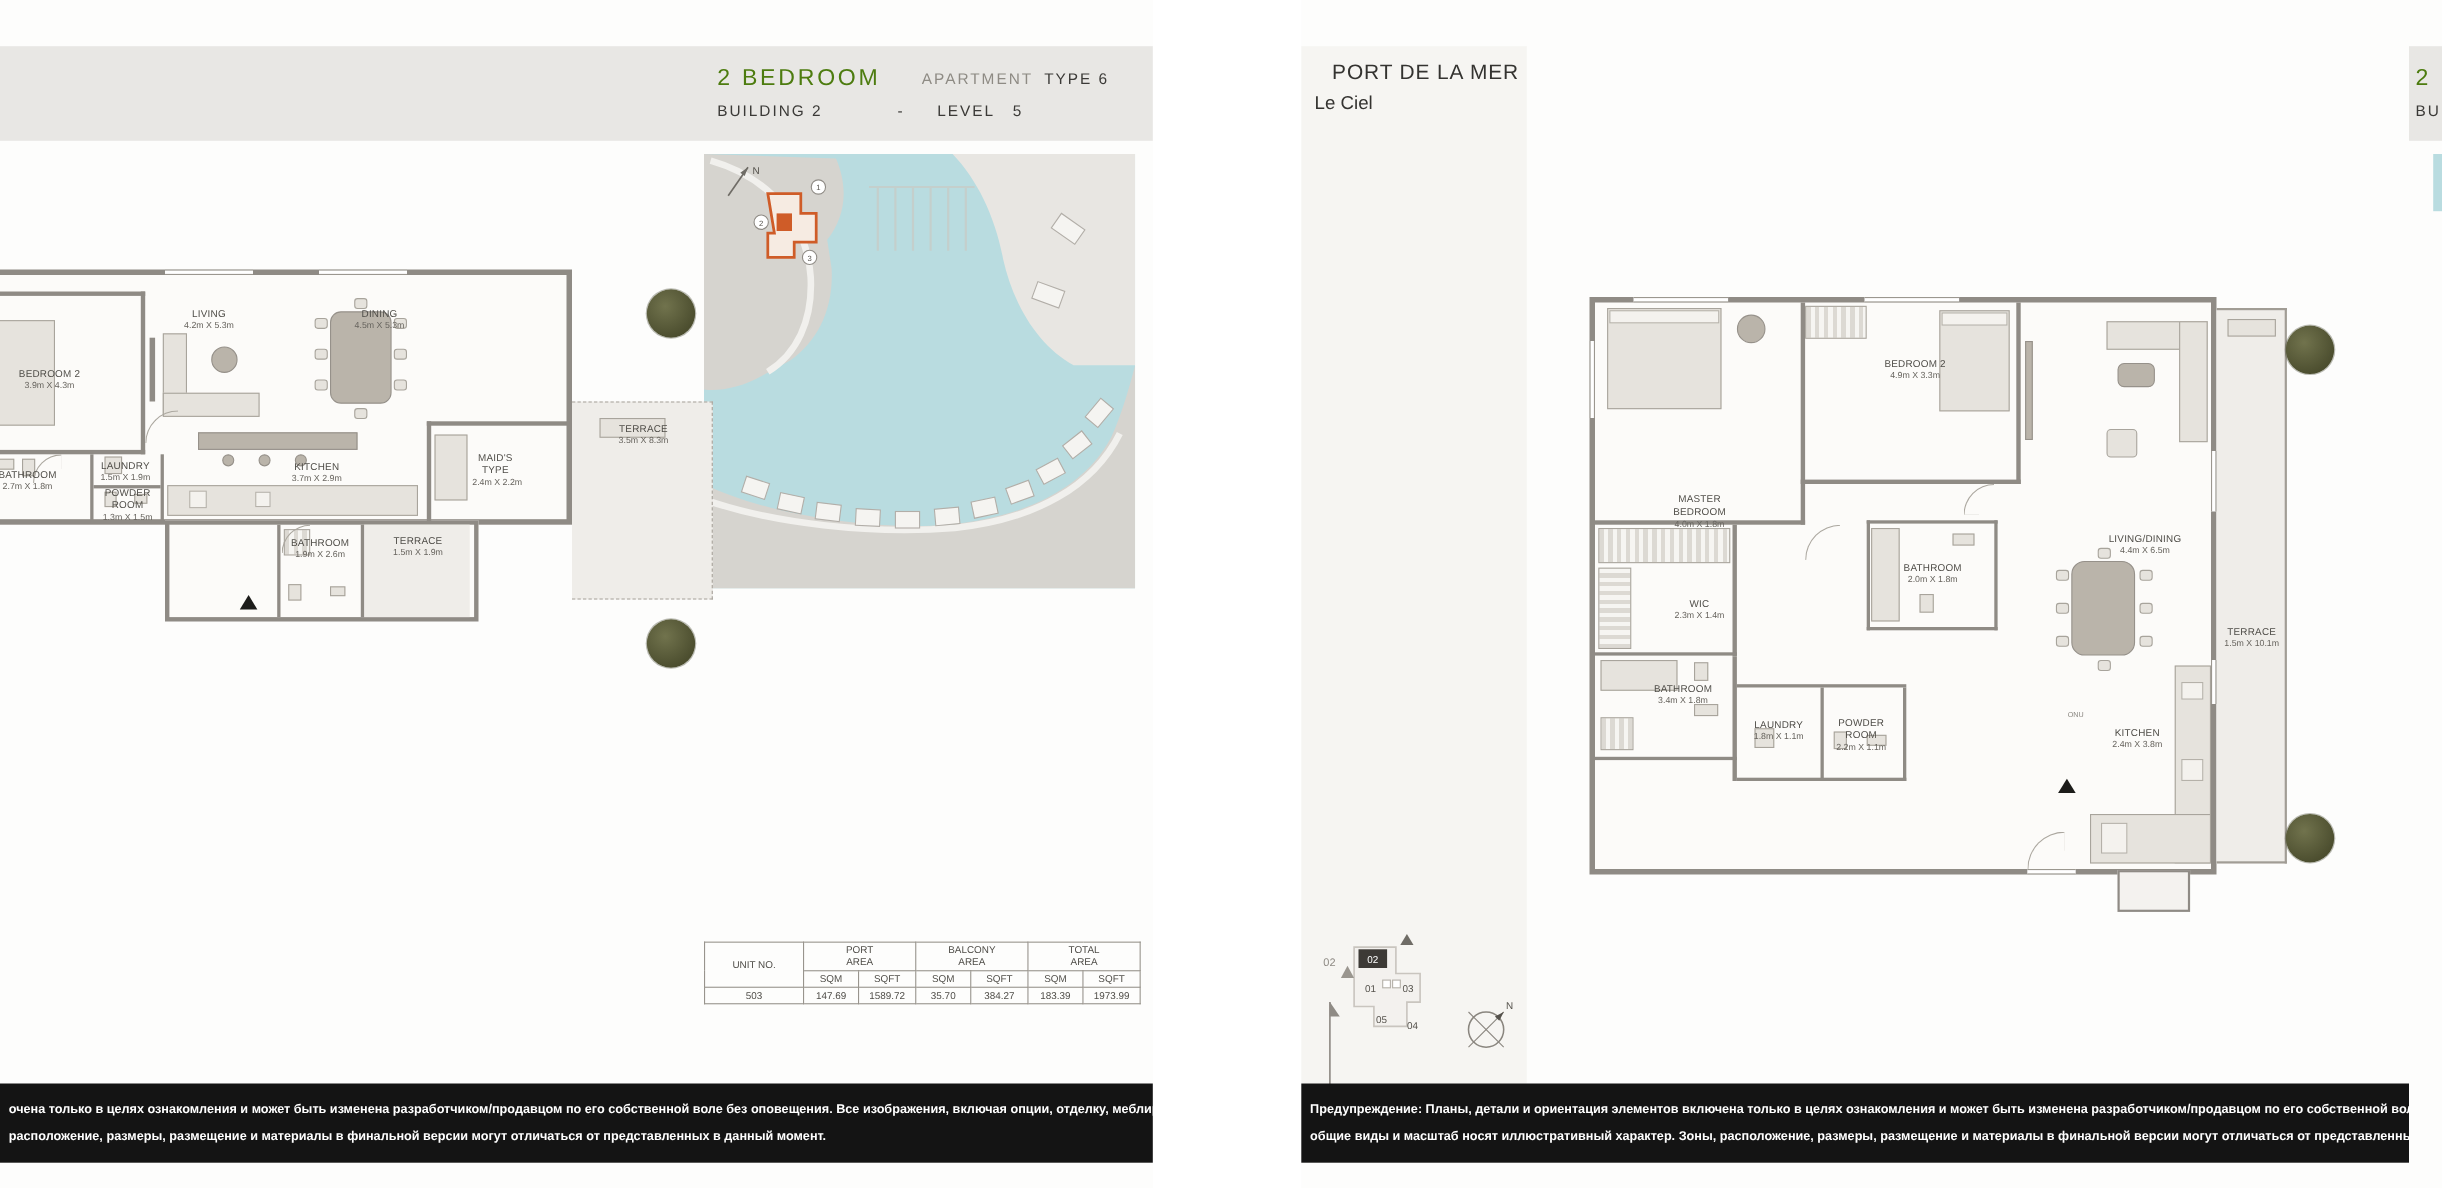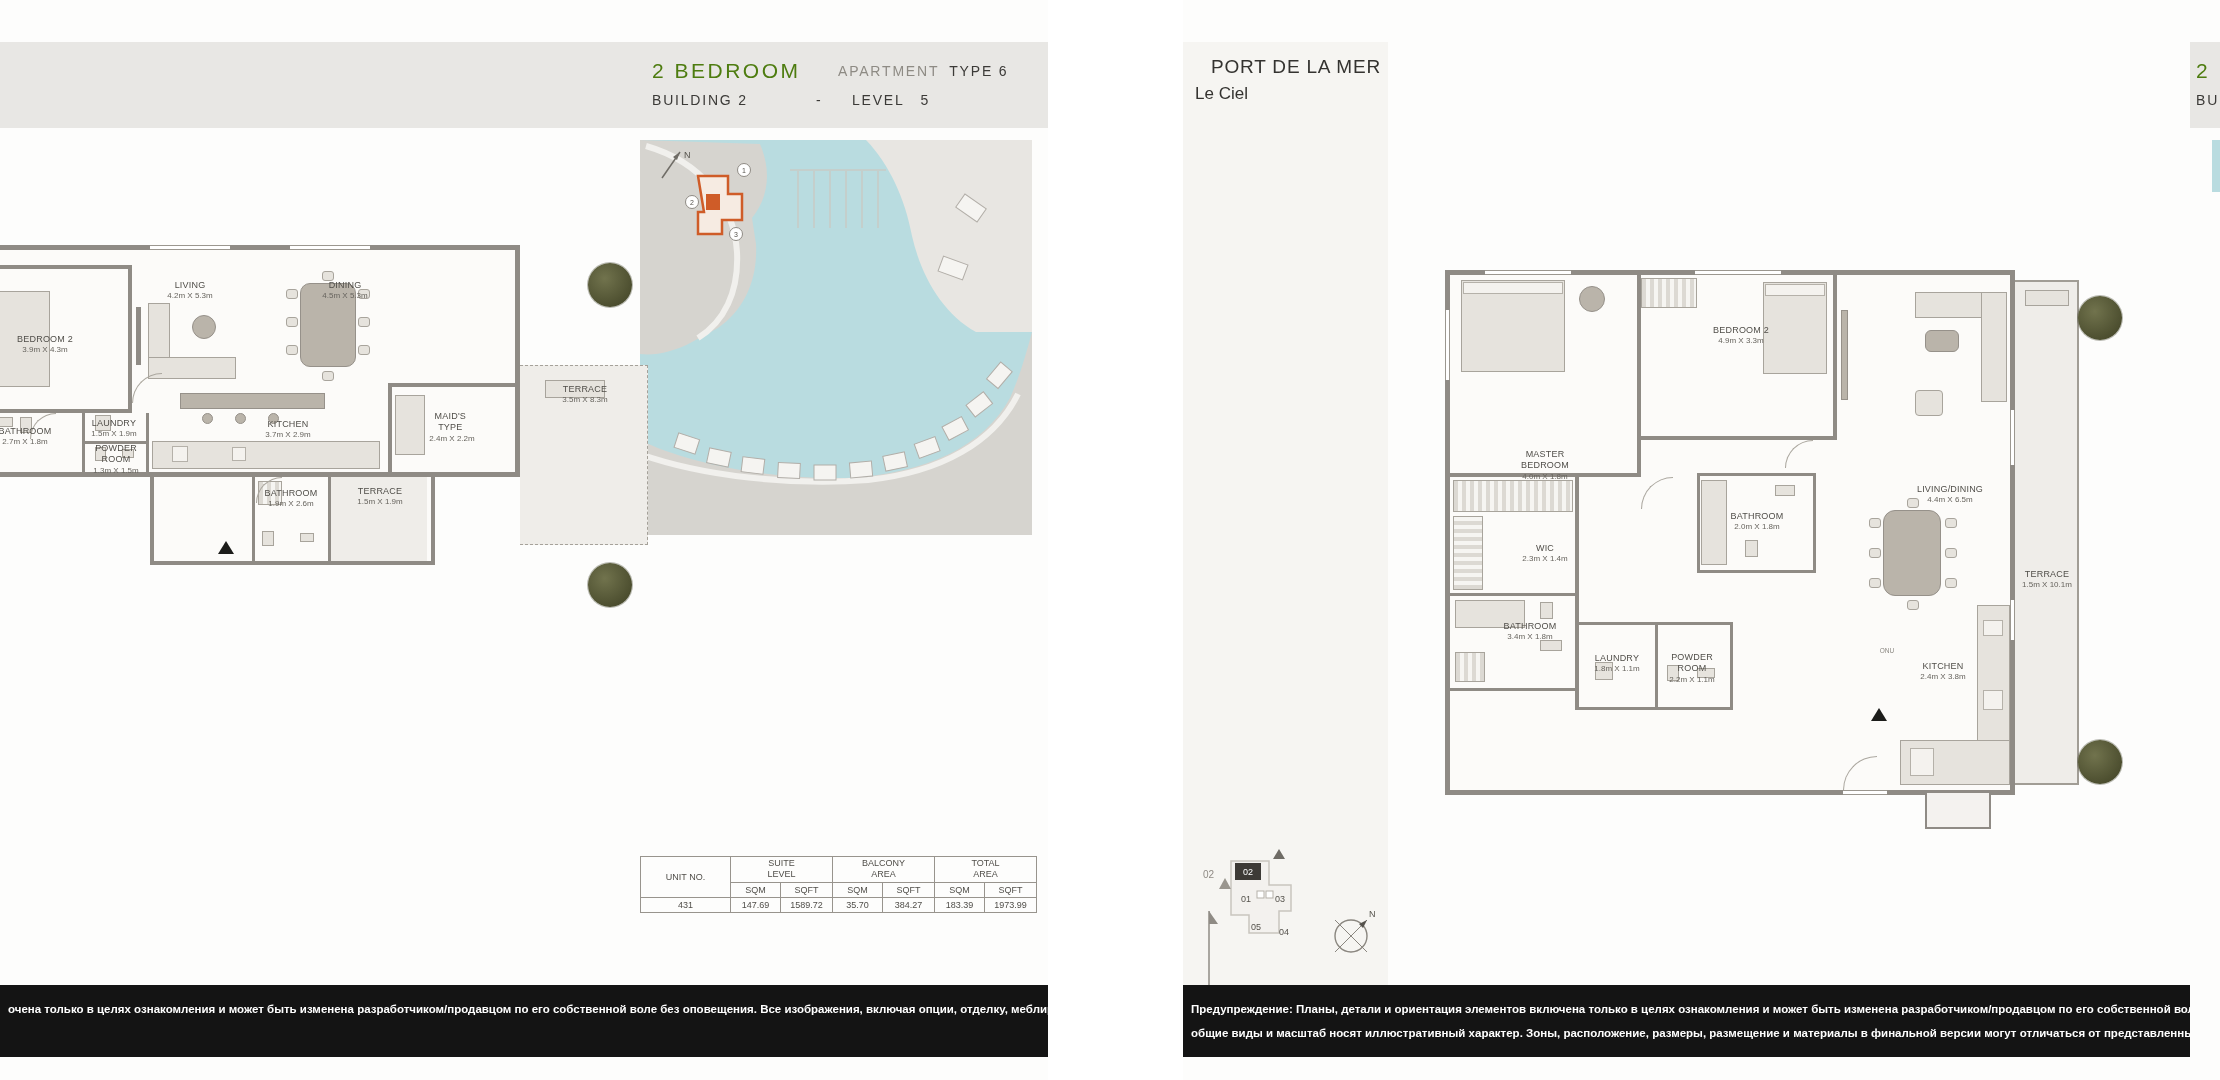--- a/index.html
+++ b/index.html
@@ -208,46 +208,47 @@
       <div class="lbl" style="left:380px;top:252px">
           <span class="nm">TERRACE</span>
           <span class="dm">1.5m X 1.9m</span>
         </div>
     </div>
 
     <table class="area-table" style="left:640px;top:856px">
       <tbody>
           <tr>
         <th rowspan="2" style="width:90px">UNIT NO.</th>
-        <th class="grp" colspan="2">SUITE LEVEL</th>
+        <th class="grp" colspan="2">PORT AREA</th>
         <th class="grp" colspan="2">BALCONY AREA</th>
         <th class="grp" colspan="2">TOTAL AREA</th>
       </tr>
       <tr>
         <th style="width:50px">SQM</th>
         <th style="width:52px">SQFT</th>
         <th style="width:50px">SQM</th>
         <th style="width:52px">SQFT</th>
         <th style="width:50px">SQM</th>
         <th style="width:52px">SQFT</th>
       </tr>
       <tr>
-        <td>431</td>
+        <td>503</td>
         <td>147.69</td>
         <td>1589.72</td>
         <td>35.70</td>
         <td>384.27</td>
         <td>183.39</td>
         <td>1973.99</td>
       </tr>
     </tbody>
       </table>
 
     <div class="bar" style="left:0;top:985px;width:1048px">
       <p>очена только в целях ознакомления и может быть изменена разработчиком/продавцом по его собственной воле без оповещения. Все изображения, включая опции, отделку, меблировку,</p>
+      <p>расположение, размеры, размещение и материалы в финальной версии могут отличаться от представленных в данный момент.</p>
     </div>
   </section>
 
   <section class="page" style="left:1183px;width:1037px">
     <div class="abs" style="left:0;top:42px;width:205px;height:943px;background:#f6f5f2"></div>
 
     <span class="rp-title" style="left:28px;top:56px">PORT DE LA MER</span>
     <span class="rp-sub" style="left:12px;top:84px">Le Ciel</span>
 
     <div class="plan" style="left:262px;top:270px;width:700px;height:560px">

